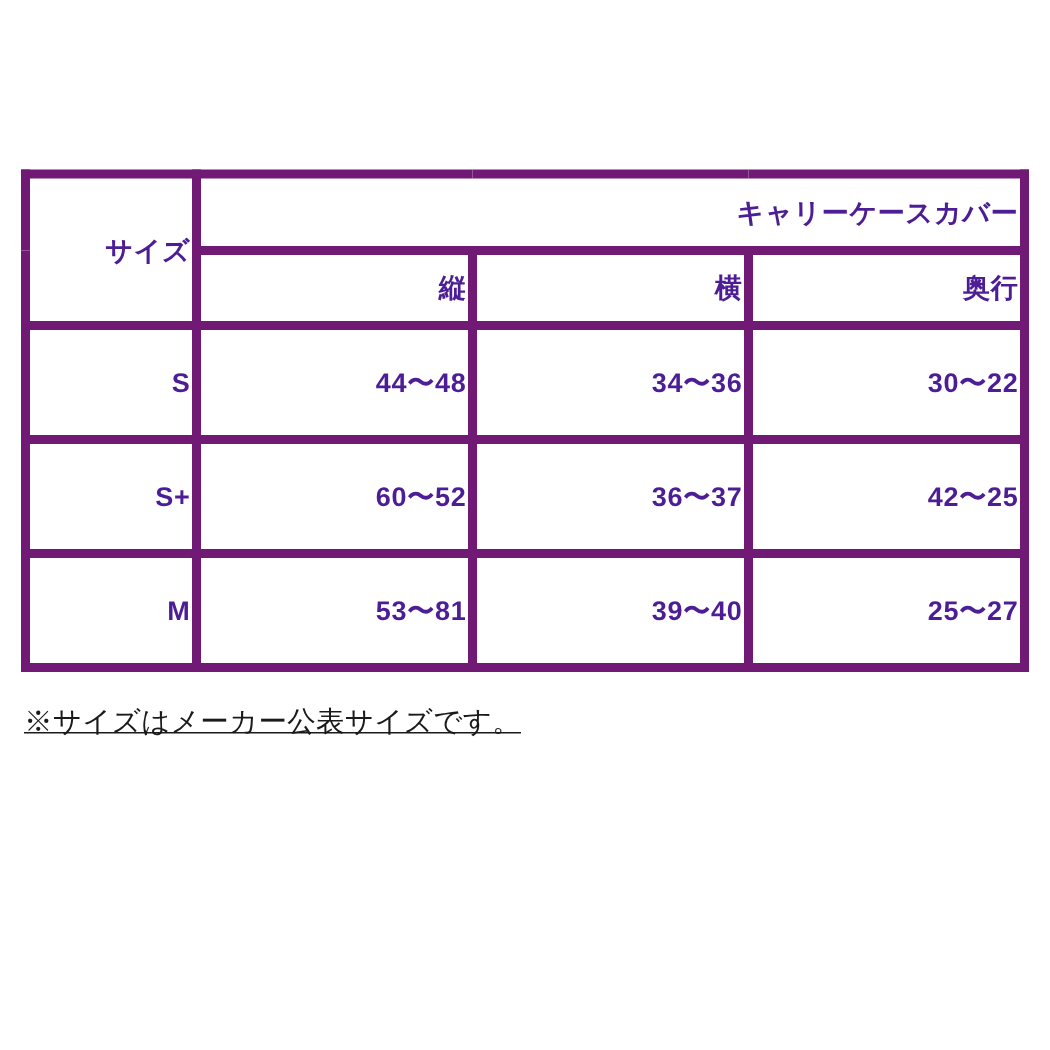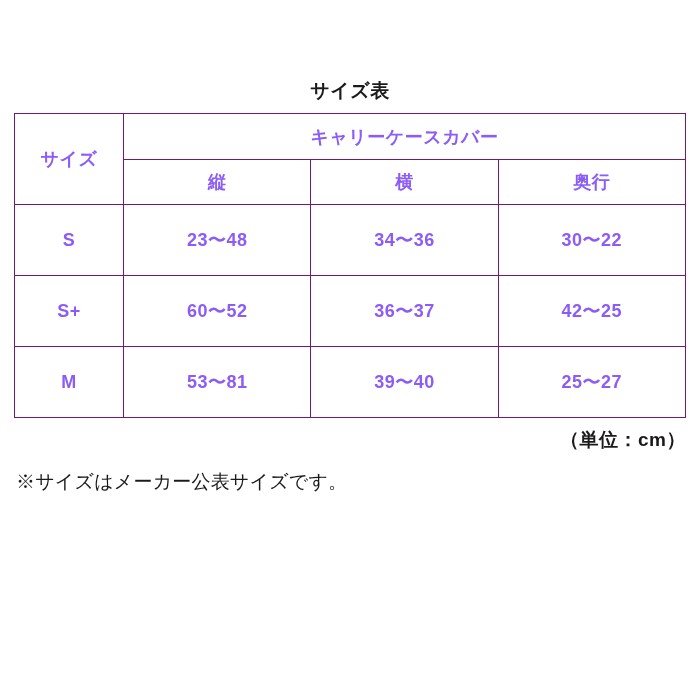--- a/index.html
+++ b/index.html
@@ -32,27 +32,27 @@
   }
   table.size-table {
     position: absolute;
     top: 113px;
     left: 14px;
     width: 672px;
     border-collapse: collapse;
     table-layout: fixed;
   }
   table.size-table td {
-    border: 1px solid #701a75;
-    text-align: center;
+    border: 6px solid #701a75;
+    text-align: right;
     vertical-align: middle;
     font-size: 18px;
     font-weight: bold;
     letter-spacing: 0.5px;
-    color: #8b5cf6;
+    color: #4c1d95;
   }
   td.col-size { width: 106px; }
   td.col-a { width: 188px; }
   td.col-b { width: 188px; }
   td.col-c { width: 190px; }
 
   tr.head-group td { height: 43px; font-size: 18px; }
   tr.head-sub td { height: 42px; }
   tr.data-row td { height: 68px; }
 
@@ -70,63 +70,62 @@
     position: absolute;
     top: 466px;
     left: 16px;
     width: 670px;
   }
   .notes div {
     font-size: 19px;
     line-height: 31px;
     letter-spacing: 0.2px;
     color: #1a1a1a;
+    text-decoration: underline;
   }
 </style>
 </head>
 <body>
 
 <div class="page">
 
-  <div class="title">サイズ表</div>
 
   <table class="size-table">
     <tbody>
       <tr class="head-group">
         <td class="col-size" rowspan="2">サイズ</td>
         <td colspan="3">キャリーケースカバー</td>
       </tr>
       <tr class="head-sub">
         <td class="col-a">縦</td>
         <td class="col-b">横</td>
         <td class="col-c">奥行</td>
       </tr>
 
       <tr class="data-row">
         <td class="col-size">S</td>
-        <td class="col-a">23〜48</td>
+        <td class="col-a">44〜48</td>
         <td class="col-b">34〜36</td>
         <td class="col-c">30〜22</td>
       </tr>
 
       <tr class="data-row">
         <td class="col-size">S+</td>
         <td class="col-a">60〜52</td>
         <td class="col-b">36〜37</td>
         <td class="col-c">42〜25</td>
       </tr>
 
       <tr class="data-row">
         <td class="col-size">M</td>
         <td class="col-a">53〜81</td>
         <td class="col-b">39〜40</td>
         <td class="col-c">25〜27</td>
       </tr>
     </tbody>
   </table>
 
-  <div class="unit">（単位：cm）</div>
 
   <div class="notes">
     <div>※サイズはメーカー公表サイズです。</div>
   </div>
 
 </div>
 
 </body></html>

